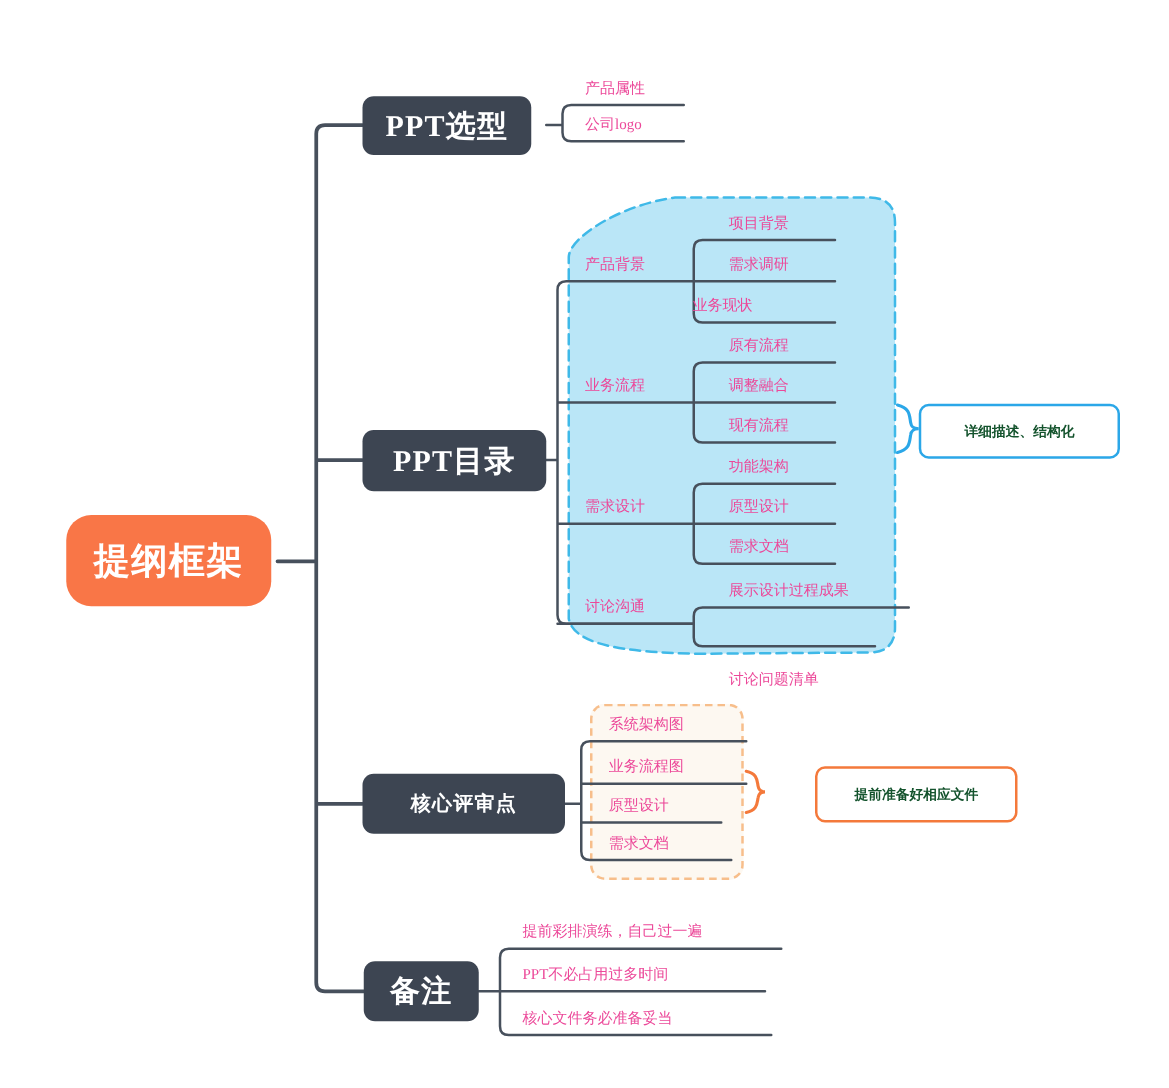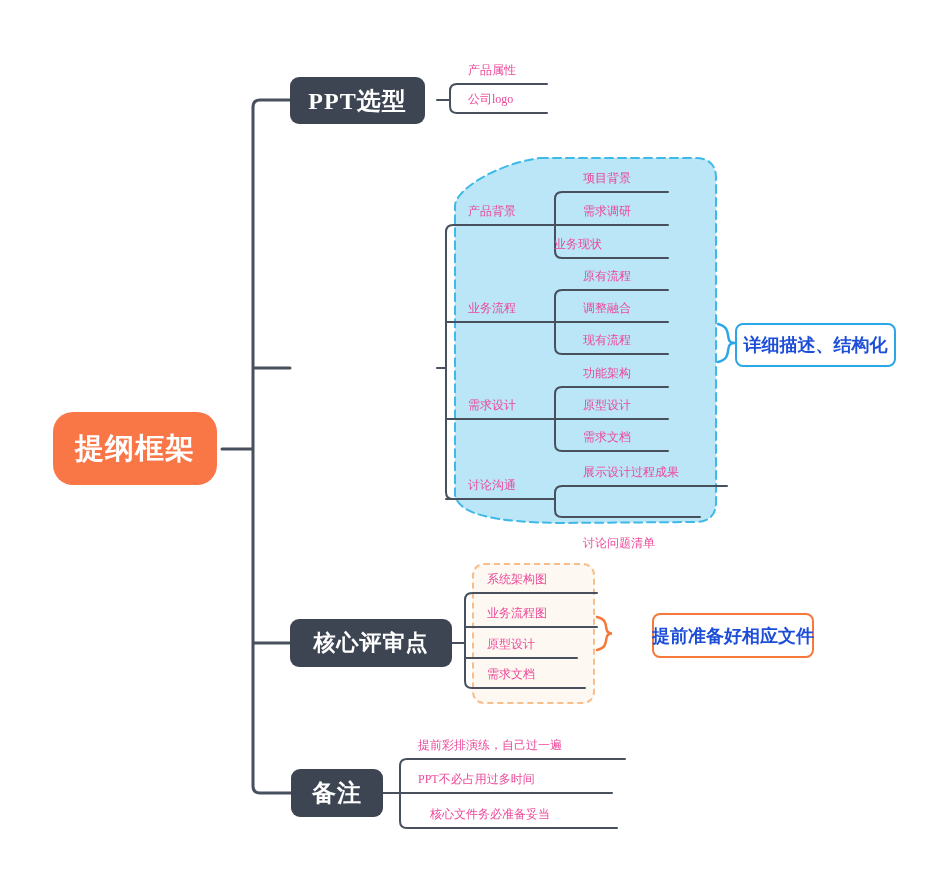--- a/index.html
+++ b/index.html
@@ -17,21 +17,21 @@
   .lbl{
     position:absolute;z-index:5;height:20px;line-height:20px;white-space:nowrap;
     color:#ec4899;font-size:12px;font-weight:400;
   }
   .region-box{
     position:absolute;z-index:1;background:#FDF8F1;border:2px dashed #F7BE8B;border-radius:12px;
   }
   .callout{
     position:absolute;z-index:5;display:flex;align-items:center;justify-content:center;
     background:#ffffff;border-radius:8px;white-space:nowrap;
-    font-size:18px;font-weight:600;color:#1d4ed8;
+    font-size:11px;font-weight:600;color:#14532d;
   }
   .callout.blue{border:2px solid #2BA7E8;}
   .callout.orange{border:2px solid #F4793B;margin-left:40px;}
 </style>
 </head>
 <body>
 
 <div id="canvas">
 
   <div class="region-box" style="left:472px;top:563px;width:119px;height:137px;"></div>
@@ -66,22 +66,23 @@
              C730.5 343 729 344.5 728.5 348 C727.5 354 728 359.5 718 362" fill="none" stroke="#2BA7E8" stroke-width="2.5" stroke-linecap="round"></path>
 
     <path d="M597 617 C606 619 605.5 624 606.5 629 C607 632 608.5 633.5 612 633.5
              C608.5 633.5 607 635 606.5 638 C605.5 643 606 648 597 650" fill="none" stroke="#F4793B" stroke-width="2.5" stroke-linecap="round"></path>
   </svg>
 
   <div class="topic root" style="left:53px;top:412px;width:164px;height:73px;">提纲框架</div>
 
   <div class="topic" style="left:290px;top:77px;width:135px;height:47px;font-size:24px;">PPT选型</div>
 
+  <div class="topic" style="left:290px;top:344px;width:147px;height:49px;font-size:24px;">PPT目录</div>
 
-  <div class="topic" style="left:290px;top:619px;width:162px;height:48px;font-size:22px;">核心评审点</div>
+  <div class="topic" style="left:290px;top:619px;width:162px;height:48px;font-size:16px;">核心评审点</div>
 
   <div class="topic" style="left:291px;top:769px;width:92px;height:48px;font-size:24px;">备注</div>
 
   <div class="lbl" style="left:468px;top:60px;">产品属性</div>
   <div class="lbl" style="left:468px;top:89px;">公司logo</div>
 
   <div class="lbl" style="left:468px;top:201px;">产品背景</div>
   <div class="lbl" style="left:468px;top:298px;">业务流程</div>
   <div class="lbl" style="left:468px;top:395px;">需求设计</div>
   <div class="lbl" style="left:468px;top:475px;">讨论沟通</div>
@@ -98,19 +99,19 @@
   <div class="lbl" style="left:583px;top:462px;">展示设计过程成果</div>
   <div class="lbl" style="left:583px;top:493px;margin-top:40px;">讨论问题清单</div>
 
   <div class="lbl" style="left:487px;top:569px;">系统架构图</div>
   <div class="lbl" style="left:487px;top:603px;">业务流程图</div>
   <div class="lbl" style="left:487px;top:634px;">原型设计</div>
   <div class="lbl" style="left:487px;top:664px;">需求文档</div>
 
   <div class="lbl" style="left:418px;top:735px;">提前彩排演练，自己过一遍</div>
   <div class="lbl" style="left:418px;top:769px;">PPT不必占用过多时间</div>
-  <div class="lbl" style="left:418px;top:804px;margin-left:12px;">核心文件务必准备妥当</div>
+  <div class="lbl" style="left:418px;top:804px;">核心文件务必准备妥当</div>
 
   <div class="callout blue" style="left:735px;top:323px;width:157px;height:40px;">详细描述、结构化</div>
 
   <div class="callout orange" style="left:612px;top:613px;width:158px;height:41px;">提前准备好相应文件</div>
 
 </div>
 
 </body></html>

